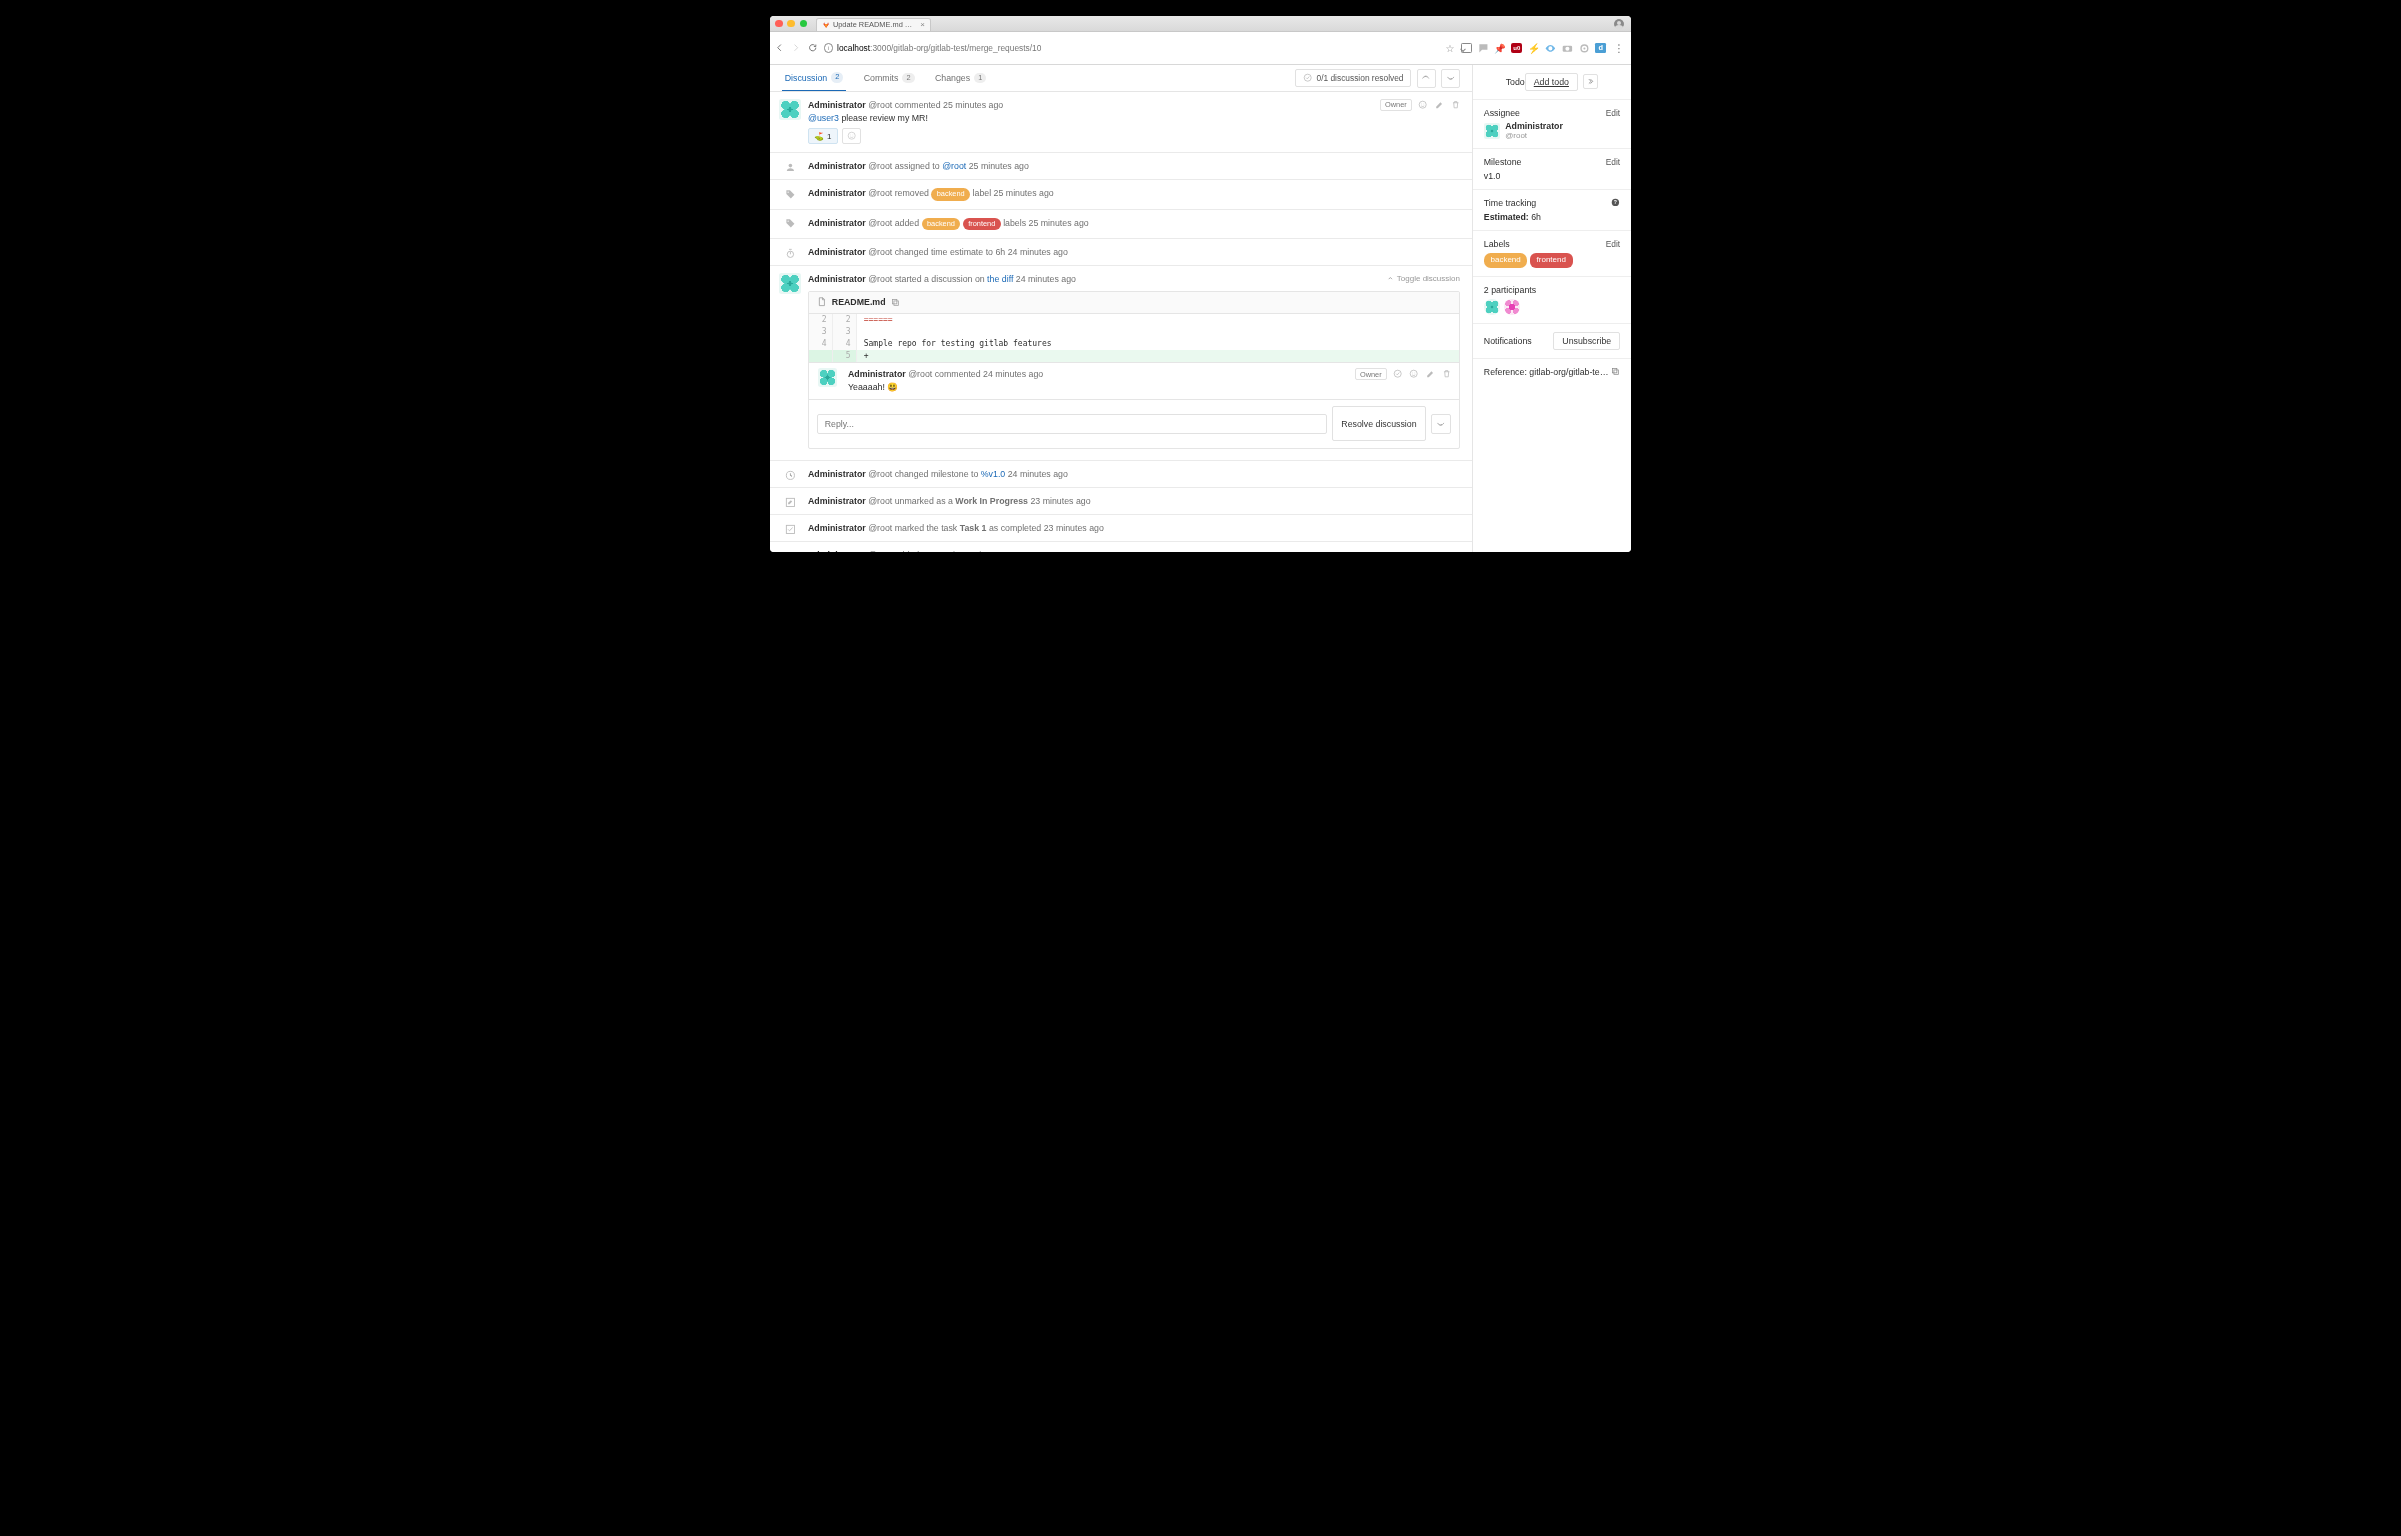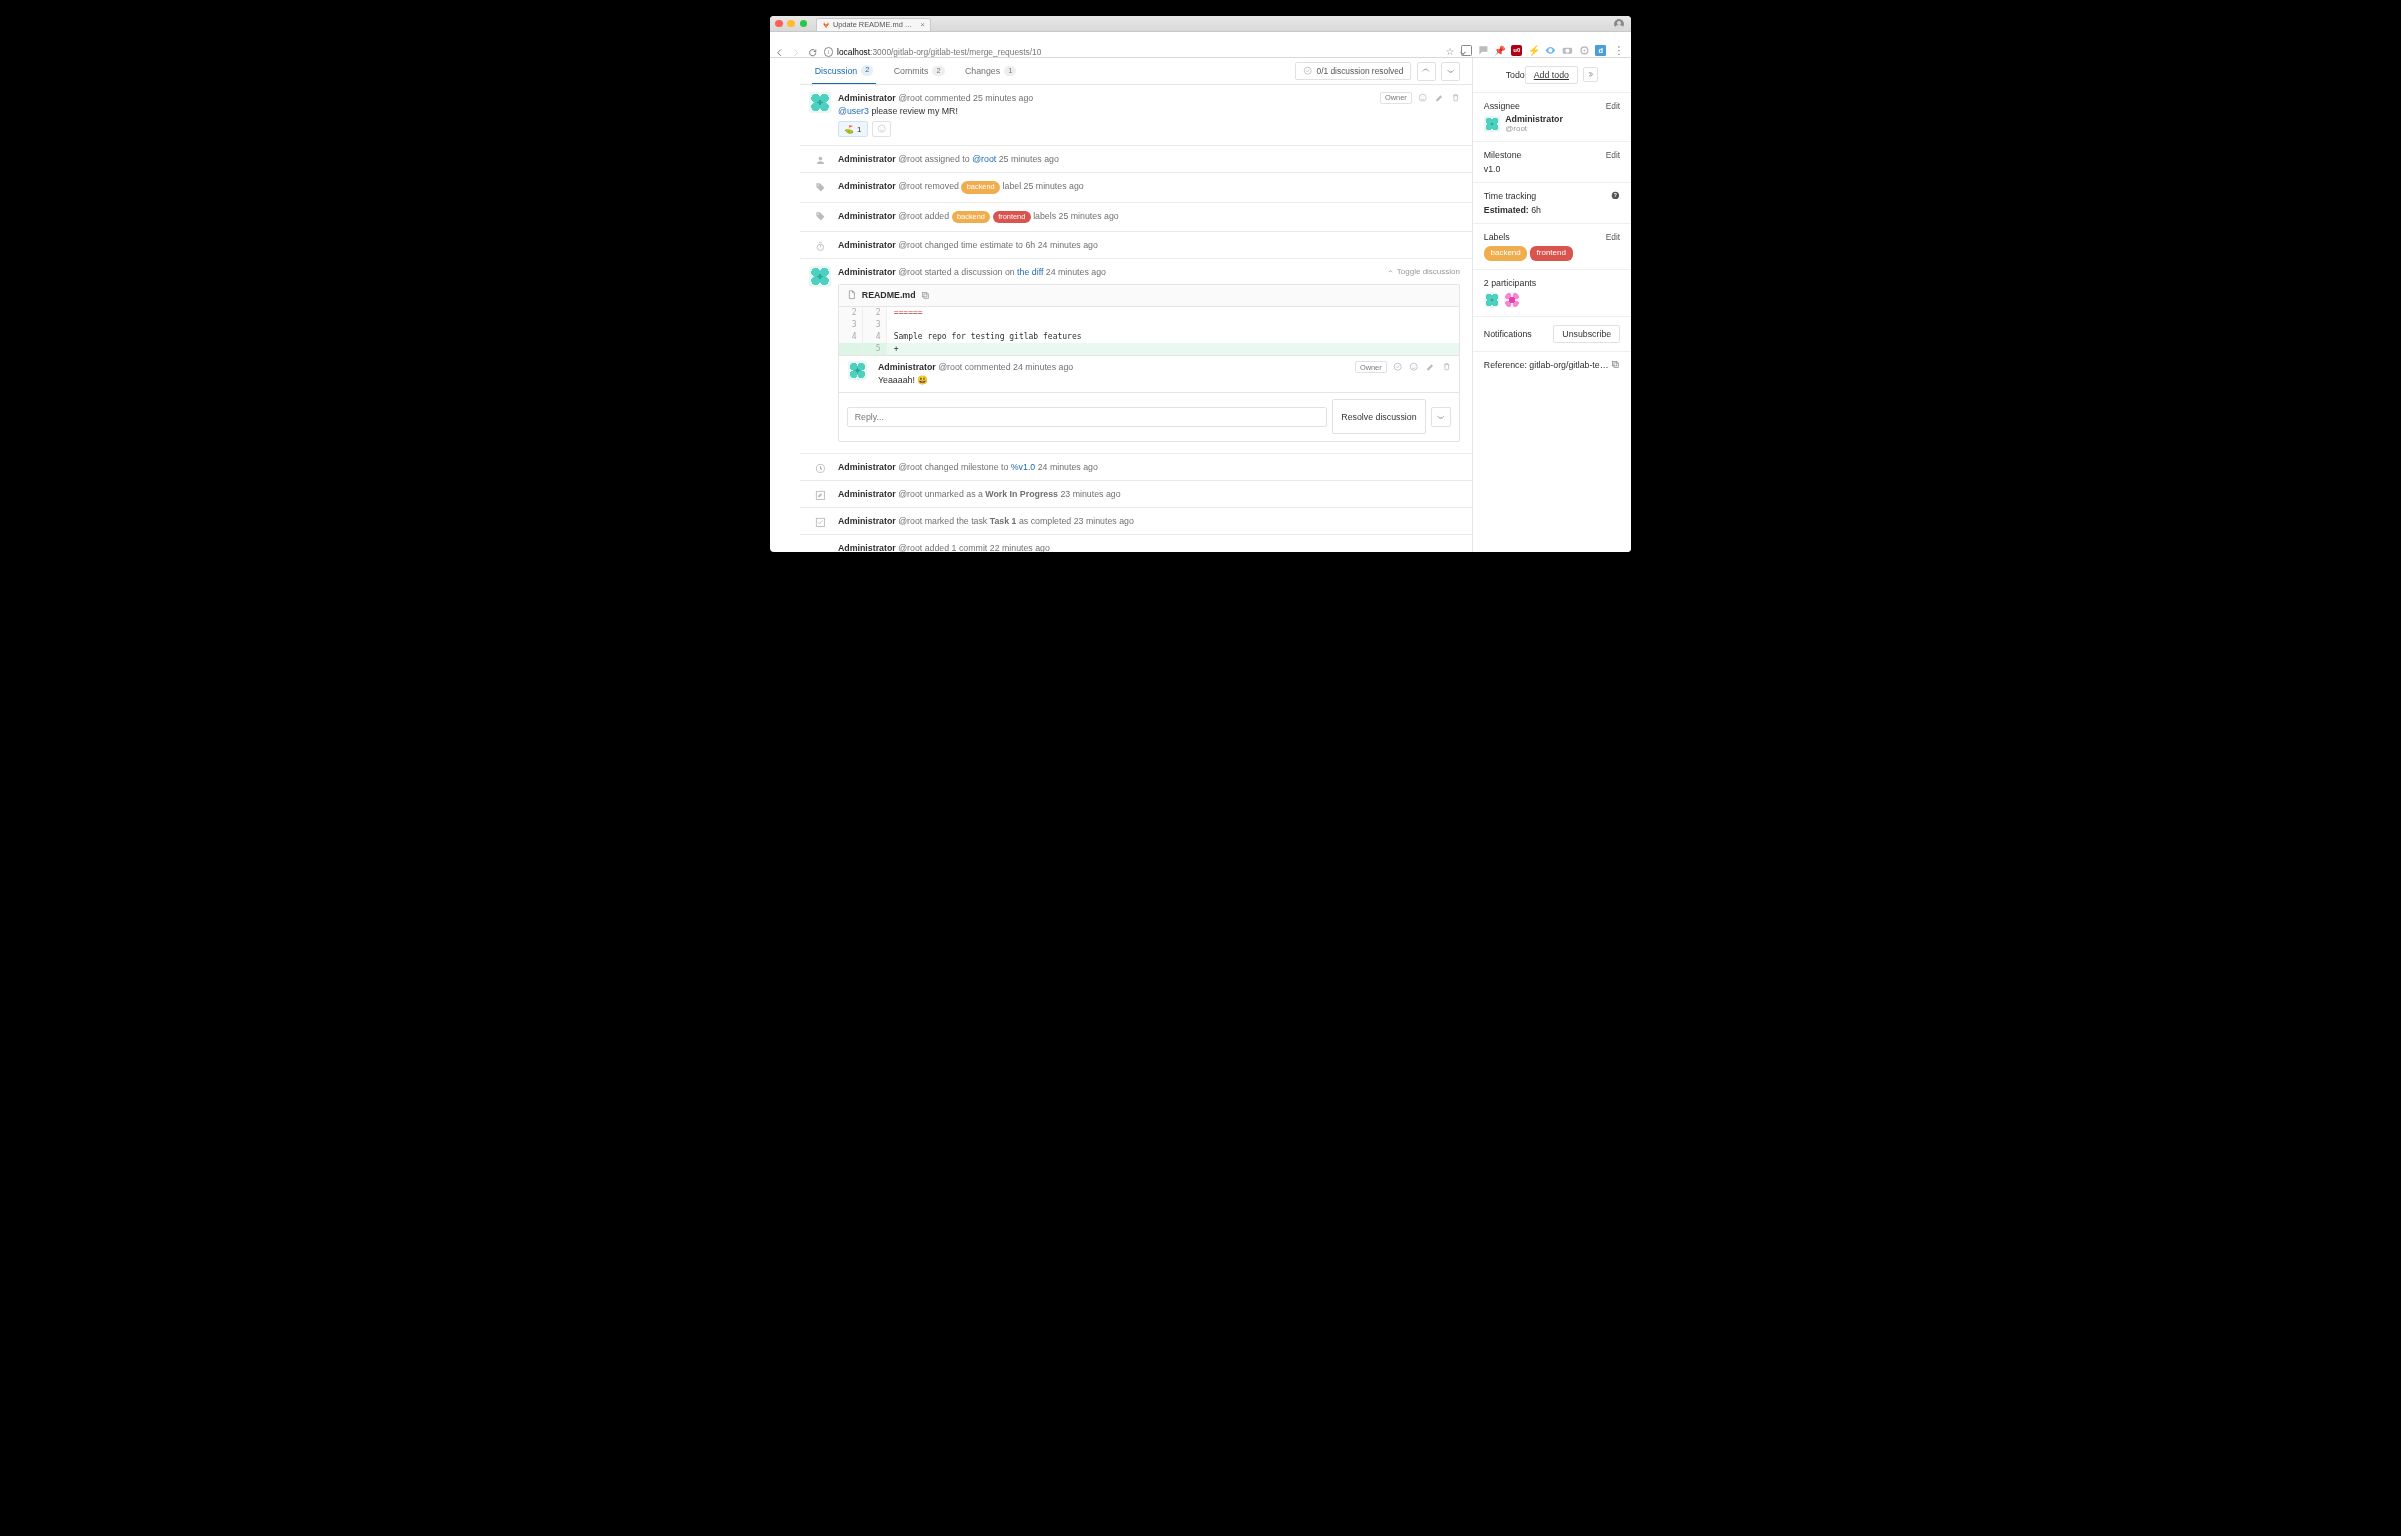--- a/index.html
+++ b/index.html
@@ -10,29 +10,29 @@
   .traffic { display:flex; gap:4.7px; align-items:center; }
   .dot { width:7.4px; height:7.4px; border-radius:50%; }
   .dot.r{background:#ff5f57;} .dot.y{background:#febc2e;} .dot.g{background:#28c840;}
   .tabbar { display:flex; align-items:flex-end; margin-left:9.4px; height:100%; }
   .tab { background:#f6f6f6; border:0.7px solid #c8c8c8; border-bottom:none; border-radius:2.7px 2.7px 0 0; height:13.5px; padding:0 5.4px; display:flex; align-items:center; gap:4px; font-size:7.4px; color:#555; max-width:115px;}
   .tab .fav { width:8px; height:8px; }
   .tab-close{ color:#888; font-size:8px; margin-left:2.7px;}
   .profile-ico { position:absolute; right:6.7px; top:2.7px; width:10.8px; height:10.8px; background:#8a8a8a; border-radius:50%; clip-path: circle(5.4px at 5.4px 5.4px);}
   .profile-ico::before{content:""; position:absolute; top:2px; left:3.4px; width:4px; height:4px; border-radius:50%; background:#d9d9d9;}
   .profile-ico::after{content:""; position:absolute; bottom:-0.7px; left:1.3px; width:8px; height:5.4px; border-radius:50% 50% 0 0; background:#d9d9d9;}
-  .urlbar { height:26px; border-bottom:0.7px solid #d8d8d8; display:flex; align-items:flex-end; padding:0 5.4px; gap:6.7px; background:#fff;}
+  .urlbar { height:33px; border-bottom:0.7px solid #d8d8d8; display:flex; align-items:center; padding:0 5.4px; gap:6.7px; background:#fff;}
   .navbtn { width:9.4px; height:9.4px; color:#555; display:flex; align-items:center; justify-content:center;}
   .navbtn.dis{color:#bbb;}
   .omnibox { flex:1; display:flex; align-items:center; gap:4px; font-size:8.4px; color:#222;}
   .omnibox .info{ width:9.4px;height:9.4px;border:0.7px solid #888;border-radius:50%;display:flex;align-items:center;justify-content:center;font-size:6px;color:#888;}
   .host{color:#000;} .path{color:#777;}
   .ext-row{display:flex;gap:6px;align-items:center;}
   .ext{width:10.8px;height:10.8px;border-radius:2px;}
-  .content { flex:1; display:flex; overflow:hidden;padding-left:30px; }
+  .content { flex:1; display:flex; overflow:hidden; }
   .main { flex:1; overflow:auto; background:#fff; }
   .mr-tabs { display:flex; align-items:center; border-bottom:0.7px solid #e5e5e5; padding:0 12px; height:27px; position:relative;}
   .mr-tab { padding:0 2.7px; margin-right:15px; height:100%; display:flex; align-items:center; gap:4px; color:#707070; font-size:8.8px;}
   .mr-tab.active{ color:#1b69b6; border-bottom:1.3px solid #1b69b6; font-weight:500;}
   .mr-tab.active .count{ background:#e6eef6; color:#1b69b6;}
   .count{ background:#eee; color:#777; border-radius:6px; font-size:7.4px; padding:0 4px; height:10.8px; line-height:10.8px;}
   .mr-right{ margin-left:auto; display:flex; align-items:center; gap:5.4px;}
   .resolved-box{border:0.7px solid #e1e1e1;border-radius:2px;padding:3.4px 6.7px;display:flex;align-items:center;gap:4px;color:#555;font-size:8.4px;}
   .icon-btn{width:19px;height:19px;border:0.7px solid #e1e1e1;border-radius:2px;display:flex;align-items:center;justify-content:center;color:#888;background:#fff;}
   .stream{padding:0;}

